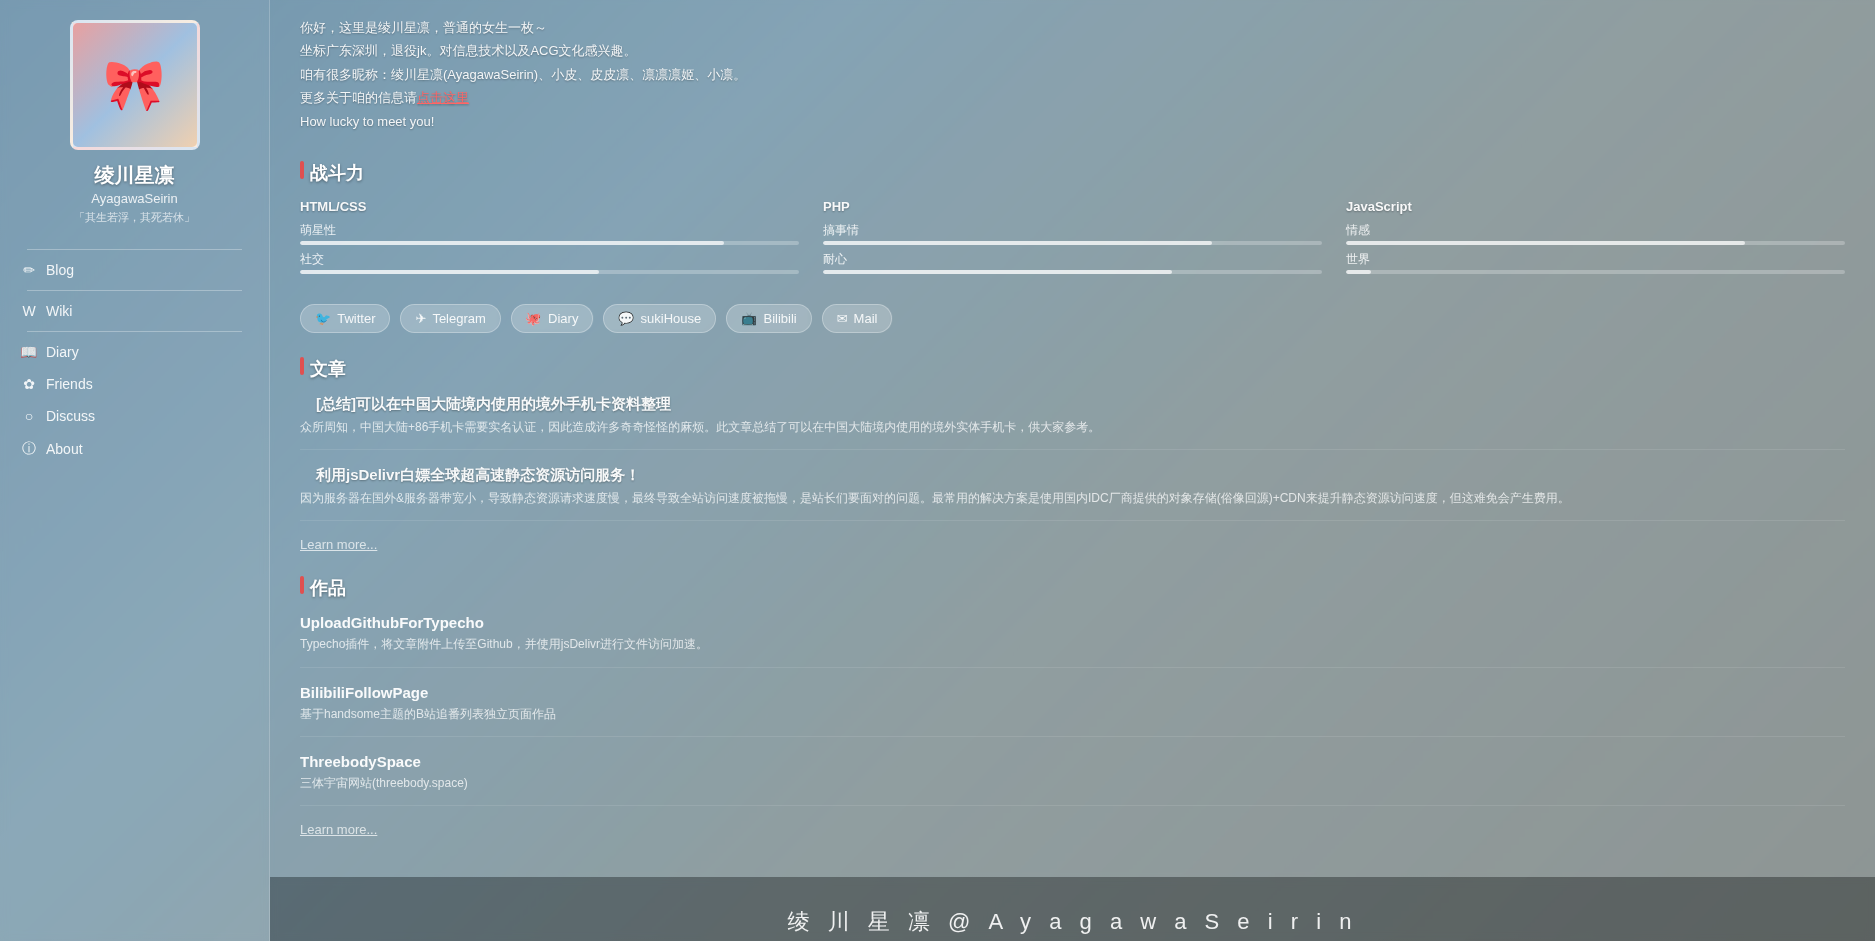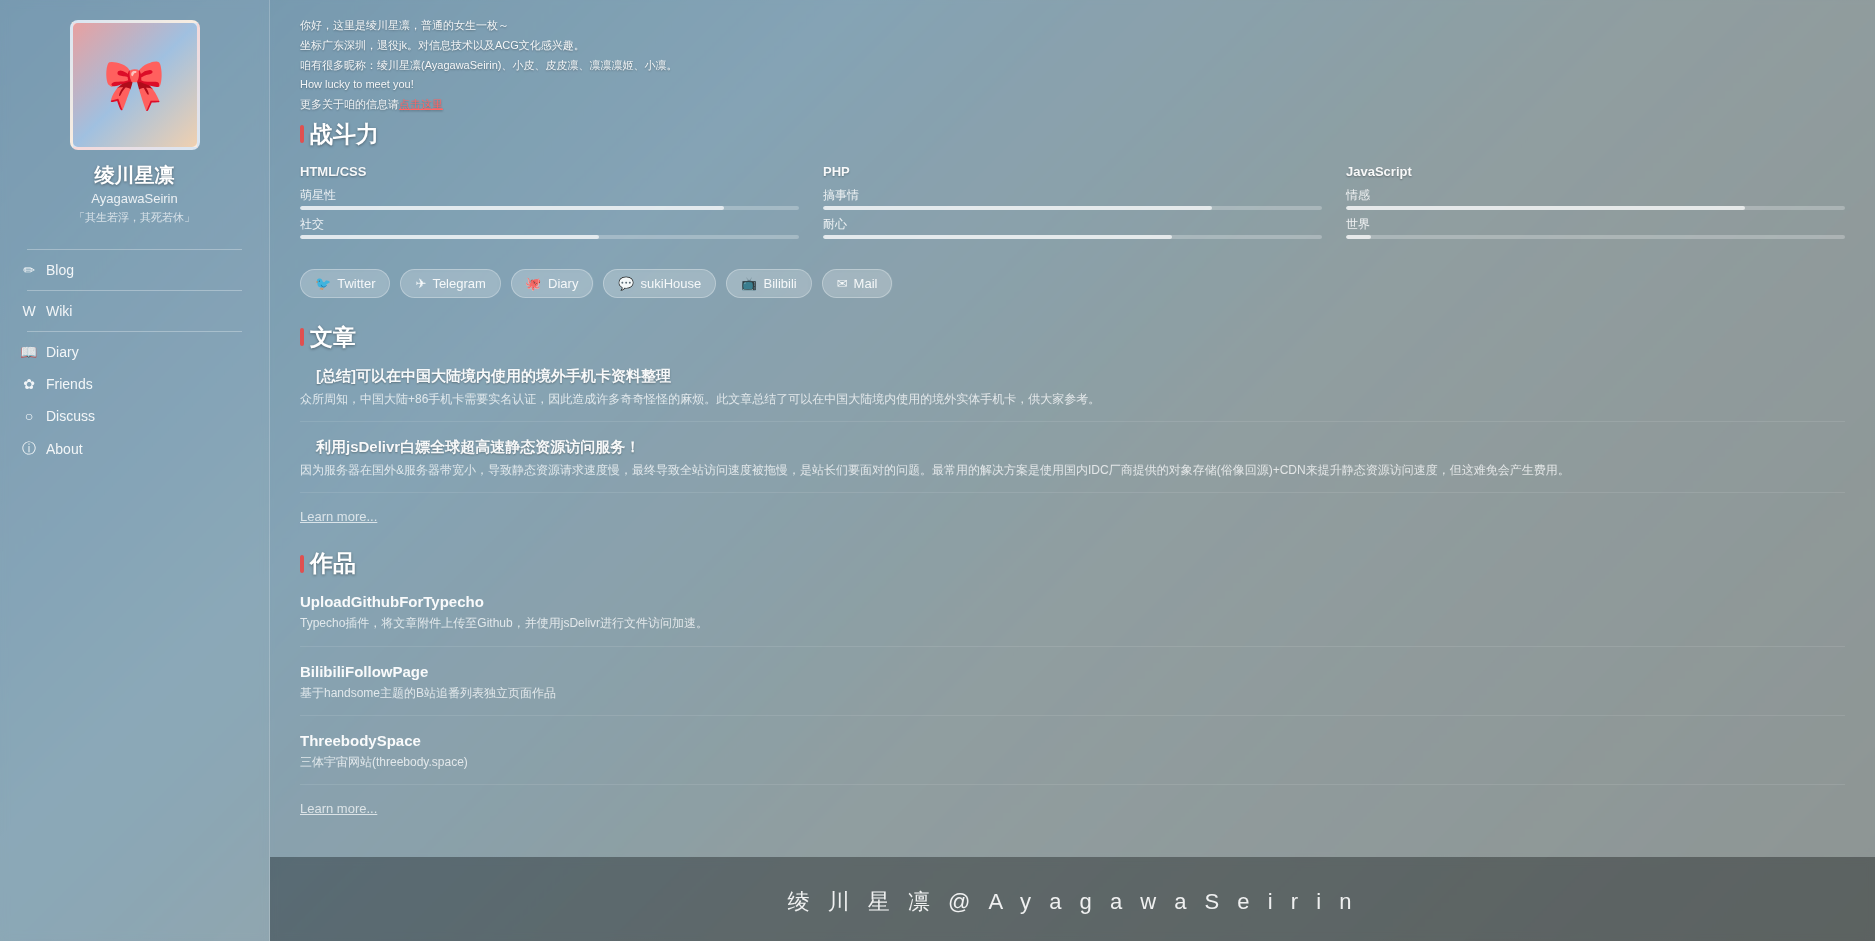--- a/index.html
+++ b/index.html
@@ -107,41 +107,40 @@
     
     .main-content {
       flex: 1;
       padding: 16px 30px;
       background: rgba(255,255,255,0.08);
       backdrop-filter: blur(2px);
     }
 
     
     .intro-text {
-      font-size: 11px;
+      font-size: 13px;
       color: rgba(255,255,255,0.92);
       line-height: 1.8;
-      margin-bottom: 4px;
+      margin-bottom: 28px;
       text-shadow: 0 1px 2px rgba(0,0,0,0.3);
     }
 
     .intro-link {
       color: #ff6666;
       text-decoration: underline;
     }
 
     
     .section-title {
-      font-size: 23px;
+      font-size: 18px;
       font-weight: bold;
       color: #fff;
       margin-bottom: 14px;
       text-shadow: 0 1px 3px rgba(0,0,0,0.4);
       display: flex;
-      align-items: center;
       gap: 6px;
     }
 
     .section-title::before {
       content: '';
       display: inline-block;
       width: 4px;
       height: 18px;
       background: #e05050;
       border-radius: 2px;
@@ -329,24 +328,24 @@
     </a>
   </aside>
 
   <div style="flex:1; display:flex; flex-direction:column;">
     <main class="main-content">
 
       <div class="intro-text">
         <div>你好，这里是绫川星凛，普通的女生一枚～</div>
         <div>坐标广东深圳，退役jk。对信息技术以及ACG文化感兴趣。</div>
         <div>咱有很多昵称：绫川星凛(AyagawaSeirin)、小皮、皮皮凛、凛凛凛姬、小凛。</div>
-        <div>How lucky to meet you!</div>
         <div>
           <span>更多关于咱的信息请</span><a class="intro-link">点击这里</a>
         </div>
+        <div>How lucky to meet you!</div>
       </div>
 
       <div class="section-title">
         <span>战斗力</span>
       </div>
       <div class="skills-grid">
 
         <div class="skill-group">
           <div class="skill-category">HTML/CSS</div>
           <div class="skill-row">

